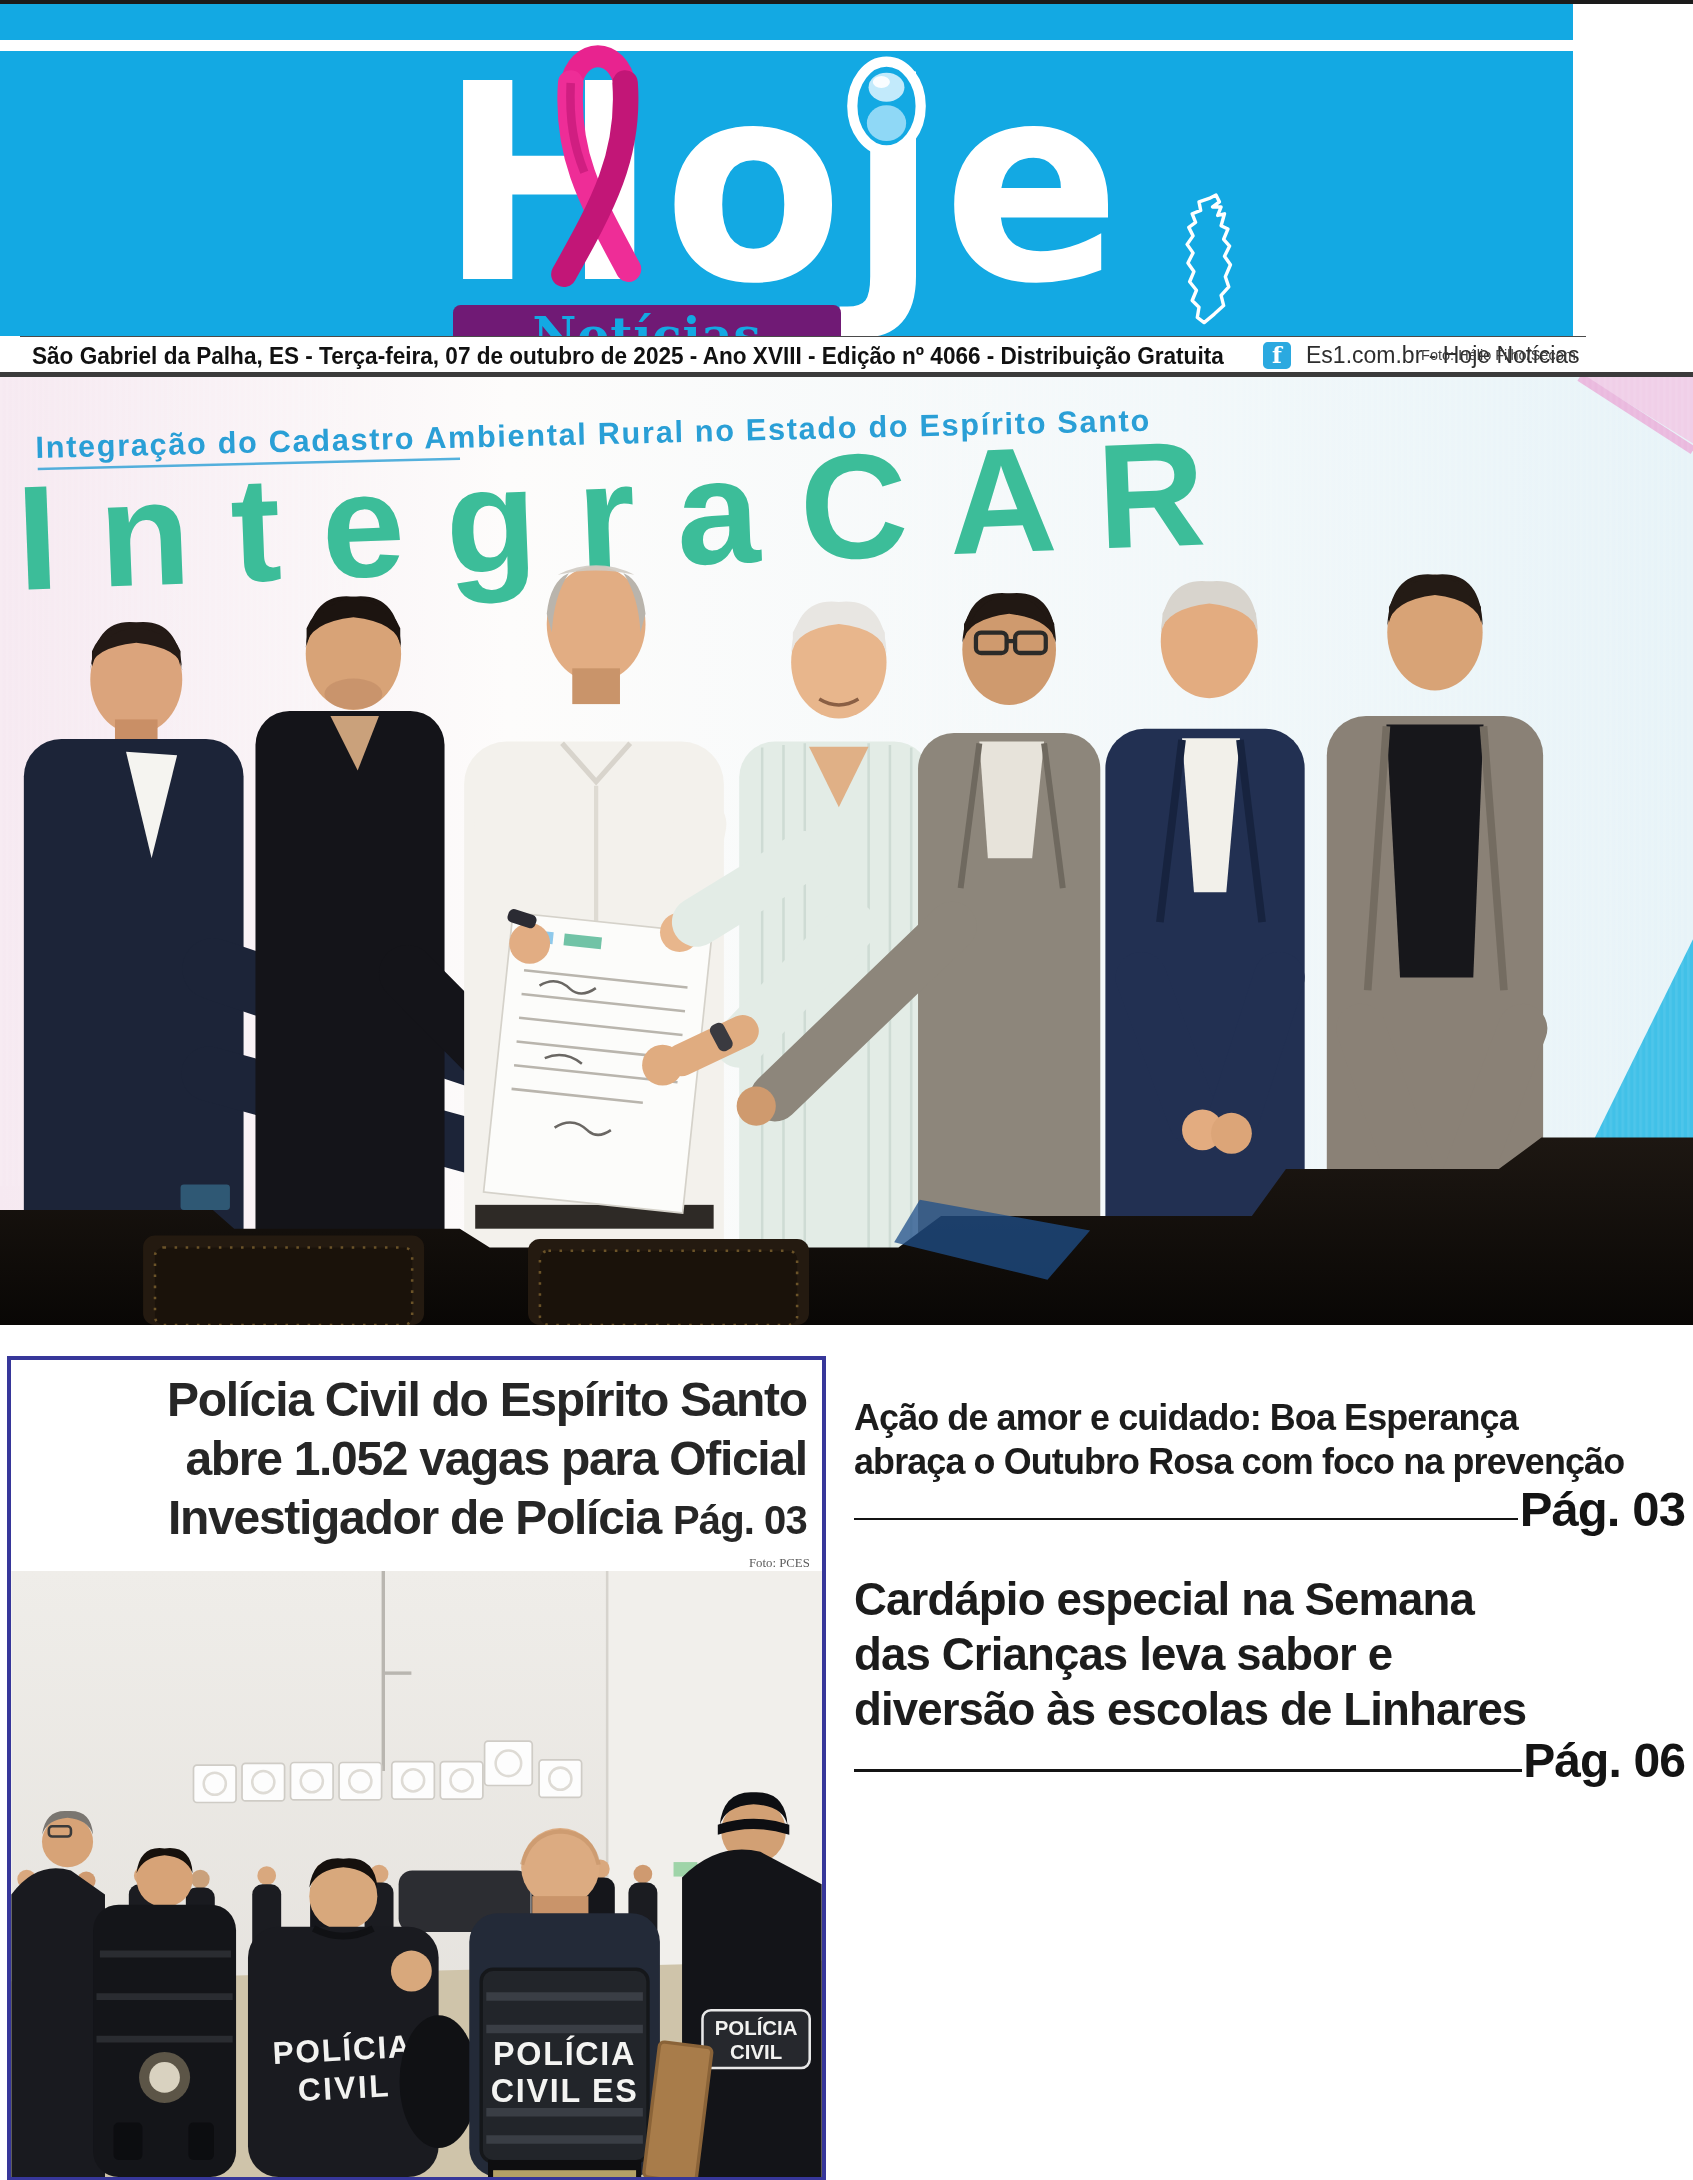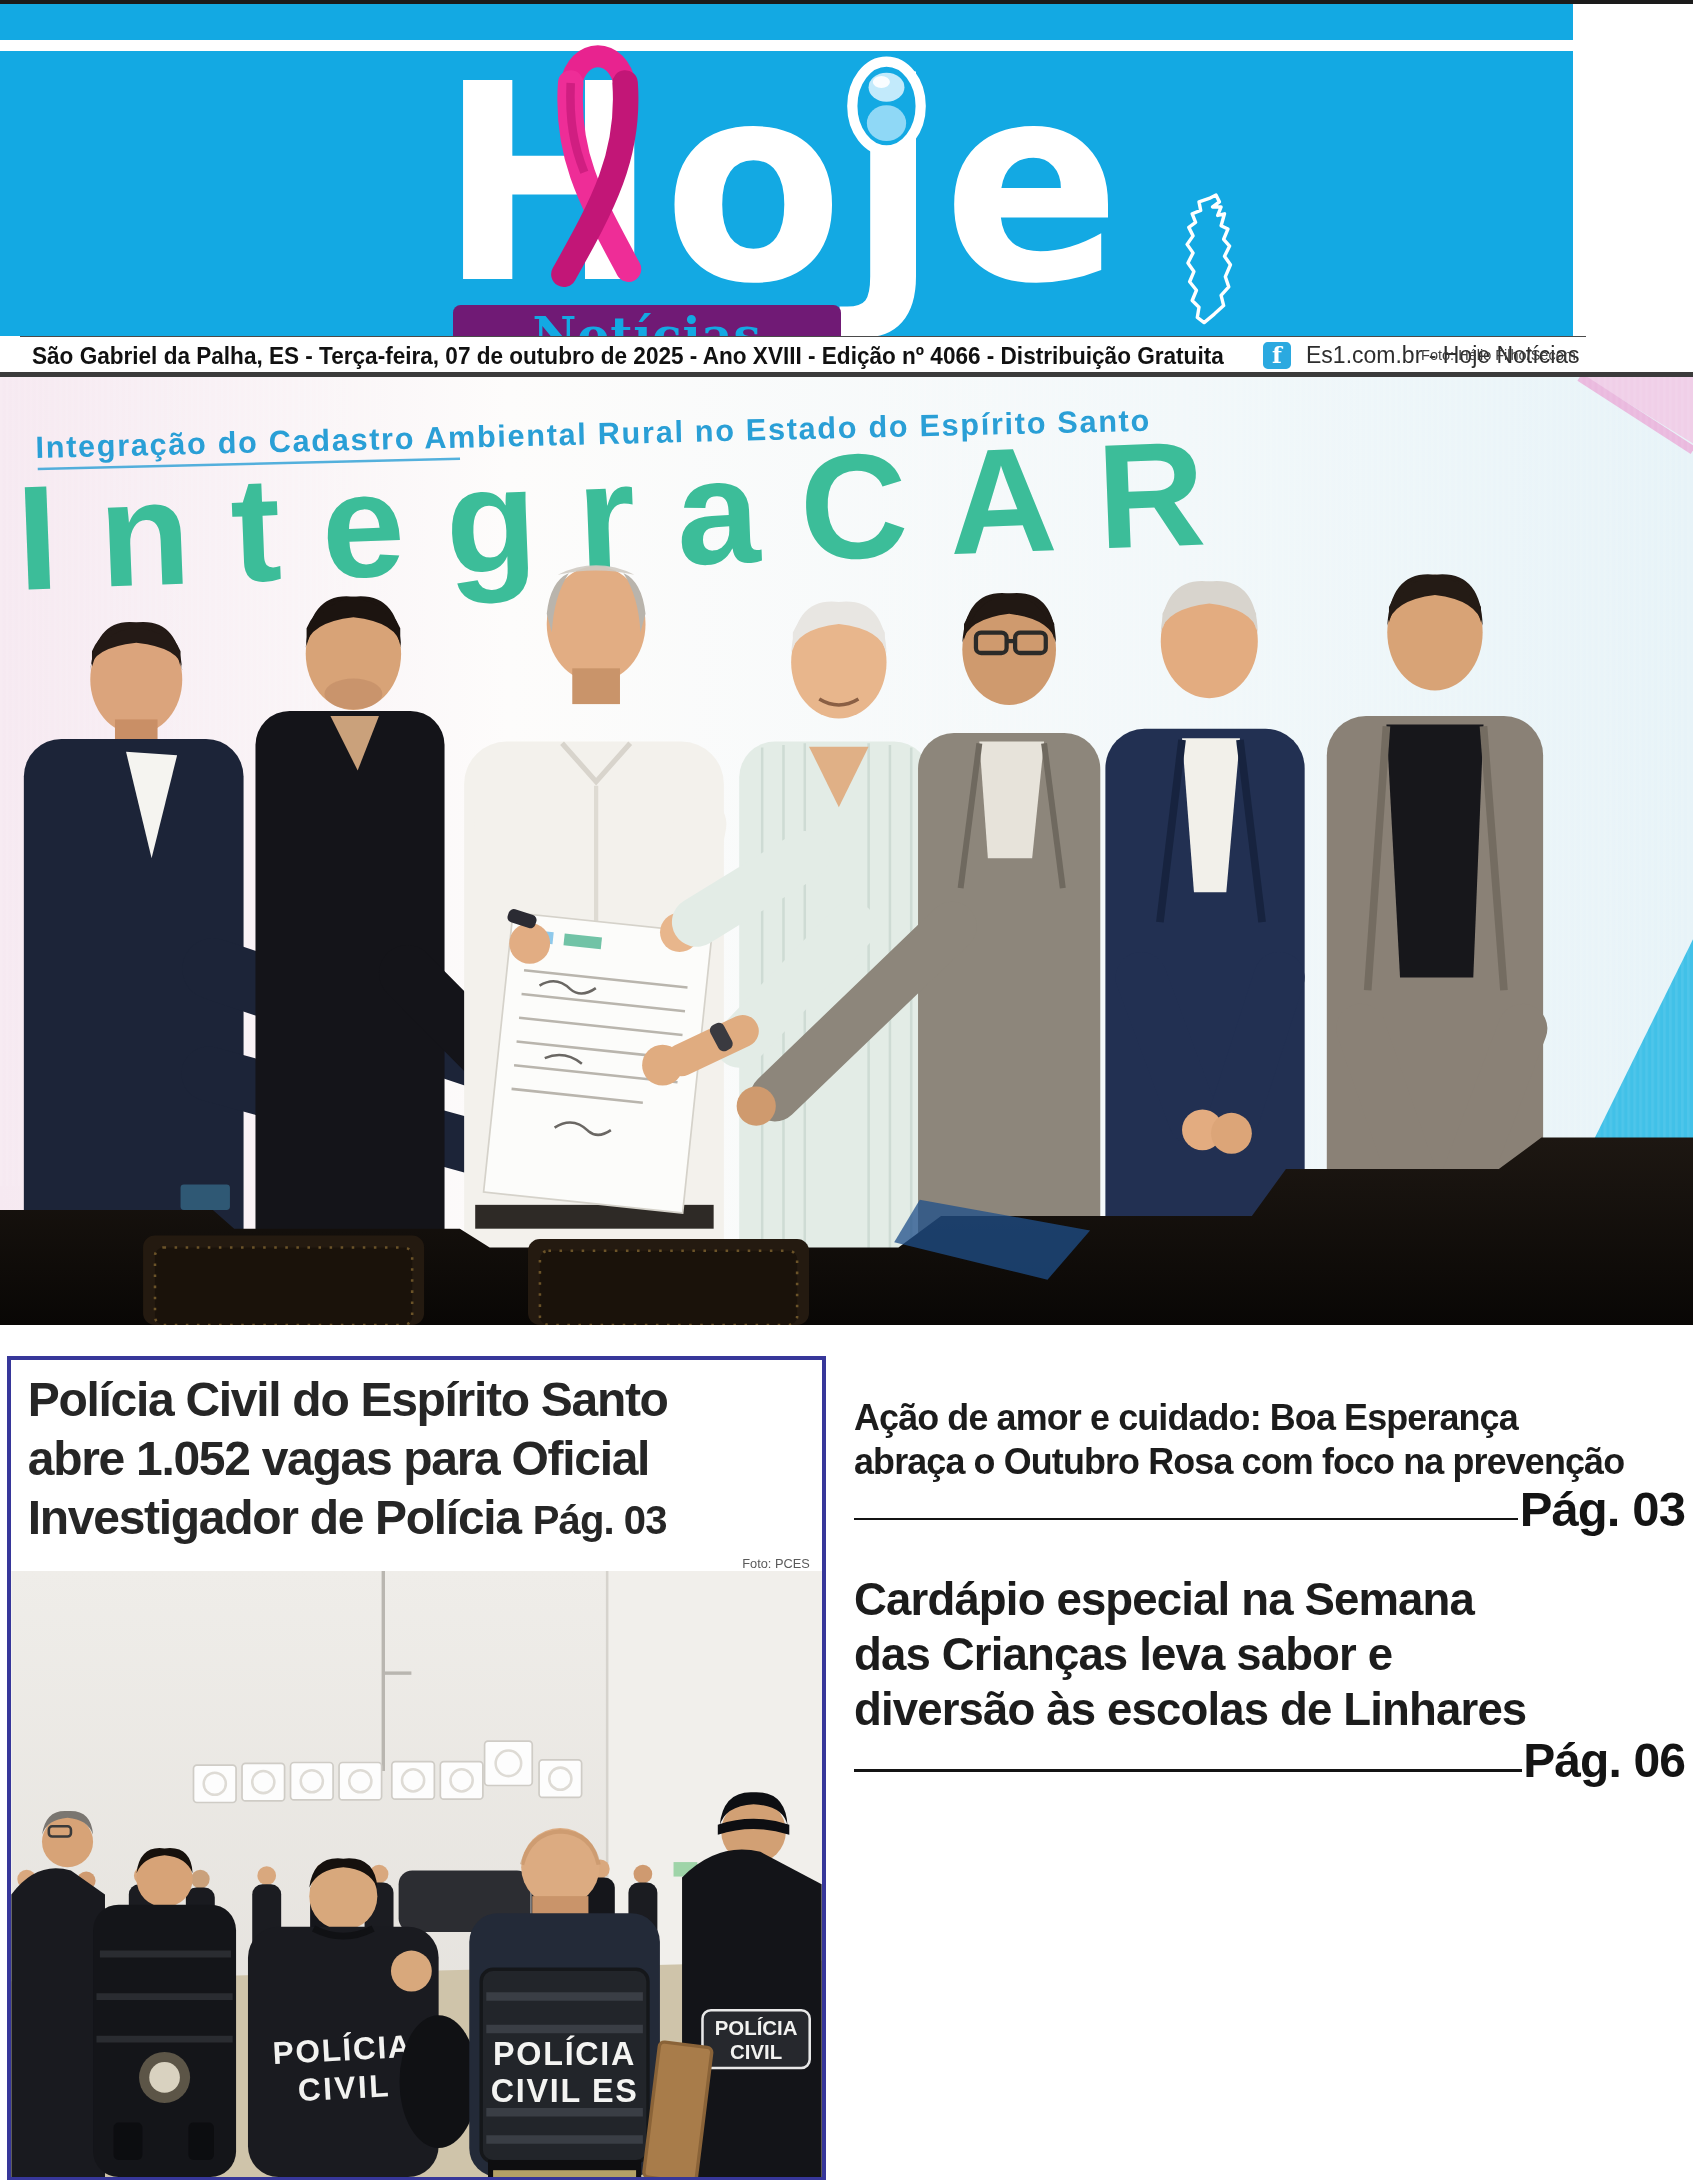--- a/index.html
+++ b/index.html
@@ -35,23 +35,23 @@
   .strip-bottom{left:0;top:372px;width:1693px;height:5.1px;background:#3b3b3b;}
 
   
   .mainphoto{left:0;top:377px;width:1693px;height:948px;overflow:hidden;}
 
   
   .leftbox{left:6.8px;top:1356px;width:819px;height:825px;background:#ffffff;
     border:4.3px solid #37379a;box-sizing:border-box;}
   .lb-head{position:absolute;left:17px;top:10.2px;width:779px;font-weight:bold;
     color:#262626;font-size:48px;line-height:1.23;letter-spacing:-1.3px;
-    white-space:pre-line;}
+    white-space:pre-line;text-align:right;}
   .lb-page{font-size:40px;letter-spacing:-0.9px;}
-  .lb-credit{position:absolute;right:12px;top:196px;font-size:12.8px;color:#5a5a5a;}
+  .lb-credit{position:absolute;right:12px;top:196px;font-size:12.8px;color:#5a5a5a;font-family:Liberation Serif, serif;}
   .lb-photo{position:absolute;left:0;bottom:0;width:811px;height:606px;}
 
   
   .rightcol{left:854px;top:1359px;width:831px;}
   .rs-head{font-weight:bold;color:#1c1c1c;letter-spacing:-0.9px;white-space:pre;
     transform:scaleX(.97);transform-origin:left top;}
   .rs-large{font-size:47px;line-height:55px;}
   .rs-medium{font-size:37px;line-height:44px;}
   .refrow{display:flex;align-items:flex-end;}
   .rule{flex:1;height:2.6px;background:#141414;margin-bottom:15.3px;}

